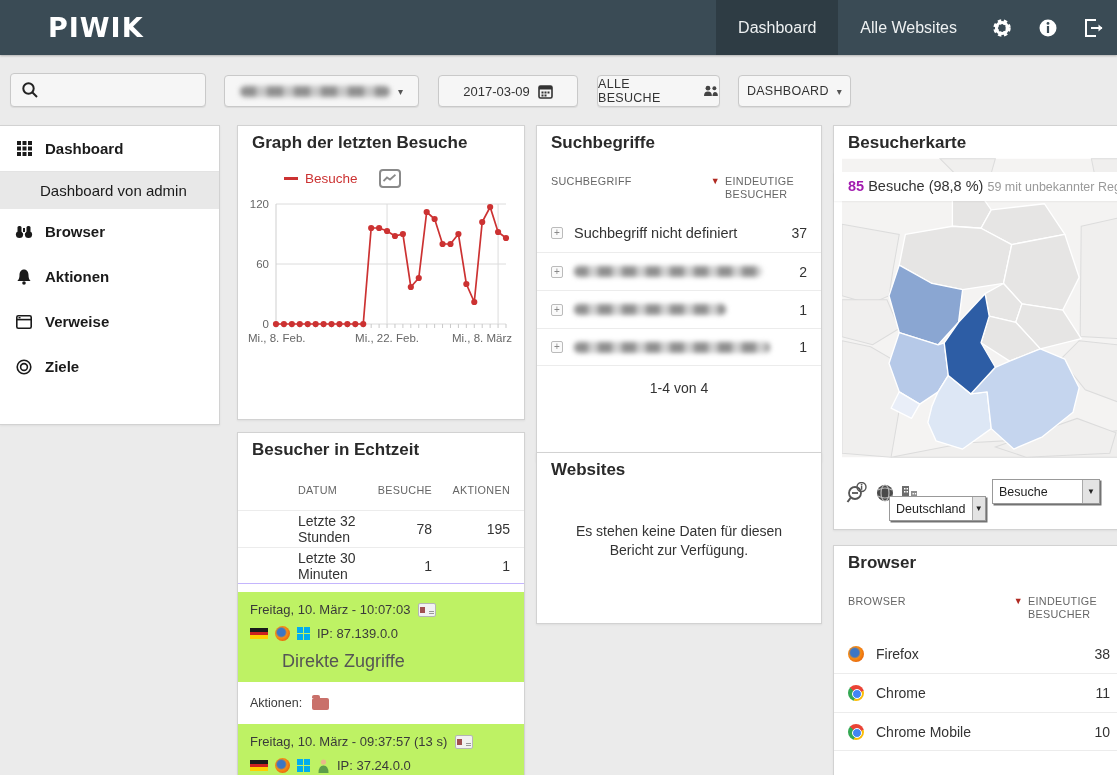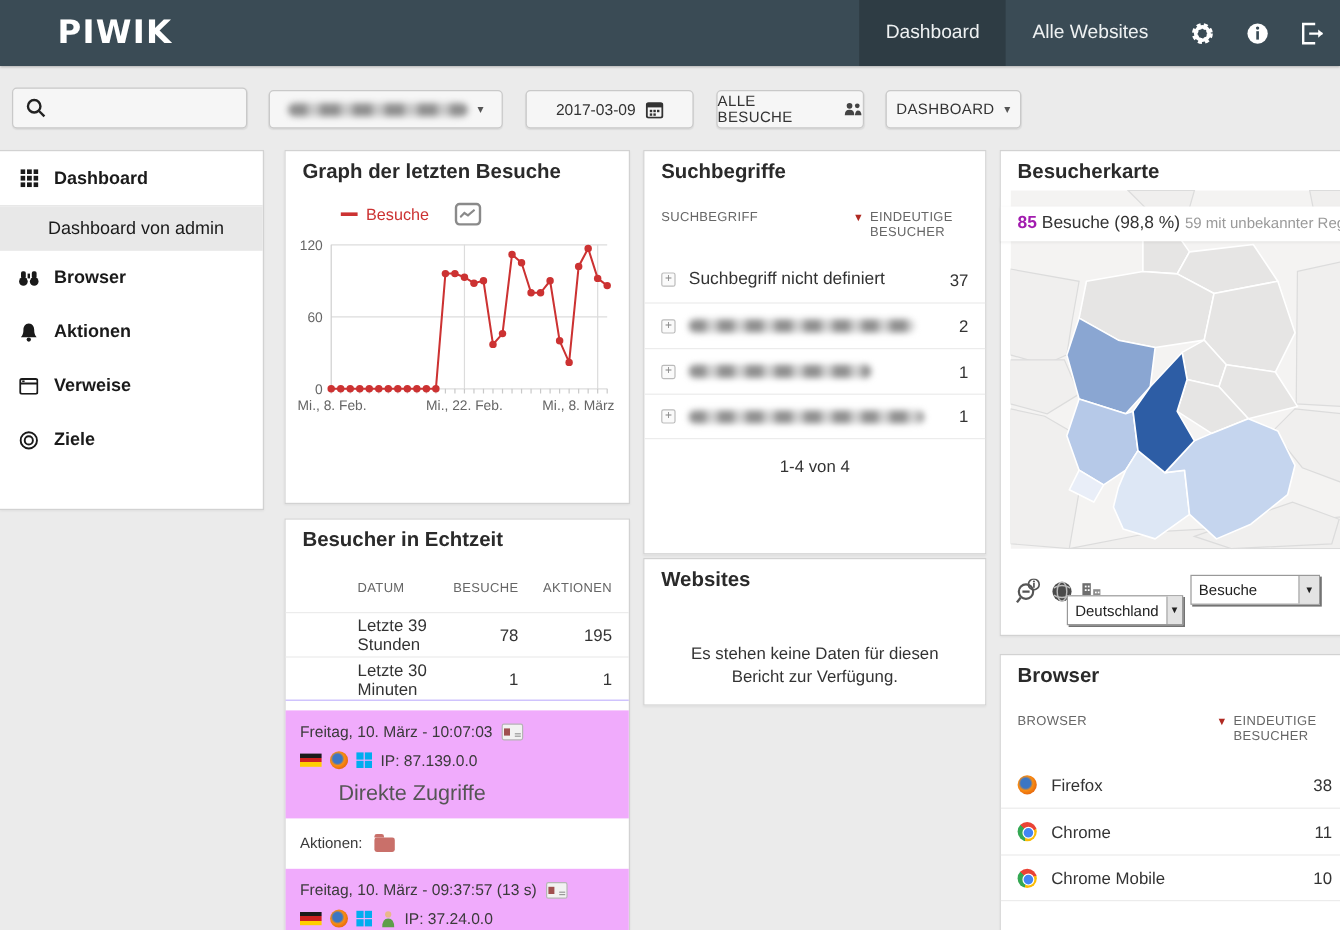--- a/index.html
+++ b/index.html
@@ -63,29 +63,29 @@
   .trow:first-of-type { border-top:none; }
   .tval { margin-left:auto; }
   .expand { width:12px; height:12px; border:1px solid #bbb; background:#fafafa; color:#888;
             font-size:10px; line-height:10px; text-align:center; margin-right:11px; border-radius:2px; flex:0 0 auto;}
   .rowblur { height:11px; border-radius:5px; filter:blur(2.5px);
              background:repeating-linear-gradient(90deg,#8f8f8f 0 14px,#cdcdcd 14px 24px); }
   .pagin { text-align:center; font-size:14px; color:#333; margin-top:14px; }
 
   
   .panel-such { left:536px; top:125px; width:286px; height:337px; }
-  .panel-web { left:536px; top:465px; width:286px; height:123px; }
+  .panel-web { left:536px; top:452px; width:286px; height:172px; }
   .emptymsg { font-size:14px; color:#333; text-align:center; margin:42px 18px 0 18px; line-height:19px; }
 
   
   .panel-echt { left:237px; top:432px; width:288px; height:420px; }
   .echt-head { display:flex; padding:0 14px; margin-top:24px; font-size:10.8px; color:#666; letter-spacing:.3px; }
   .echt-row { display:flex; padding:0 14px; height:37px; align-items:center; border-top:1px solid #ececec; font-size:14px; color:#333; }
   .ec1 { flex:1;padding-left:46px; } .ec2 { width:66px; text-align:right; } .ec3 { width:78px; text-align:right; }
-  .visit { background:#f0abfc; padding:10px 12px; font-size:13px; color:#3a3a3a; margin-top:8px; }
+  .visit { background:#bef264; padding:10px 12px; font-size:13px; color:#3a3a3a; margin-top:8px; }
   .visit .vtime { display:flex; align-items:center; gap:8px; }
   .visit .vicons { display:flex; align-items:center; gap:7px; margin-top:9px; }
   .visit .vref { font-size:18px; color:#555; margin-top:10px;margin-left:32px; }
   .aktrow { display:flex; align-items:center; gap:10px; padding:14px 12px; font-size:12.5px; color:#3a3a3a; }
 
   
   .panel-karte { left:833px; top:125px; width:292px; height:405px; }
   .statline { position:absolute; left:0; top:46px; background:#fff; border-radius:0 4px 4px 0;
               padding:6px 10px 7px 14px; font-size:14.5px; color:#333; white-space:nowrap; z-index:5;
               box-shadow:0 1px 2px rgba(0,0,0,.05); }
@@ -393,21 +393,21 @@
 
 <section class="panel panel-echt">
   <h2 class="ptitle">Besucher in Echtzeit</h2>
   <div class="echt-head">
     <span class="ec1">DATUM</span>
     <span class="ec2">BESUCHE</span>
     <span class="ec3">AKTIONEN</span>
   </div>
   <div style="margin-top:14px">
     <div class="echt-row">
-      <span class="ec1">Letzte 39 Stunden</span>
+      <span class="ec1">Letzte 32 Stunden</span>
       <span class="ec2">78</span>
       <span class="ec3">195</span>
     </div>
     <div class="echt-row" style="border-bottom:1px solid #c4b5fd">
       <span class="ec1">Letzte 30 Minuten</span>
       <span class="ec2">1</span>
       <span class="ec3">1</span>
     </div>
   </div>
 

